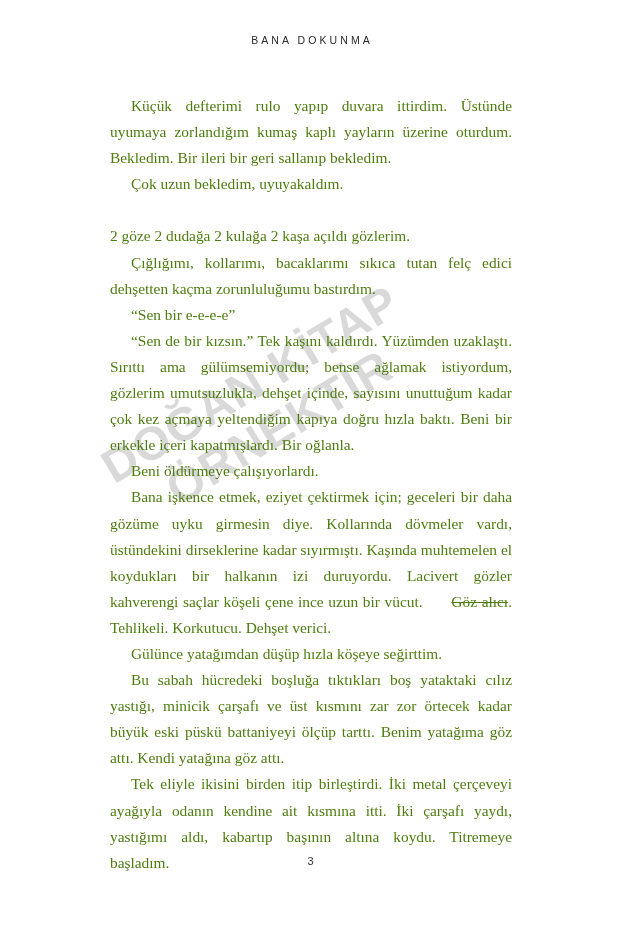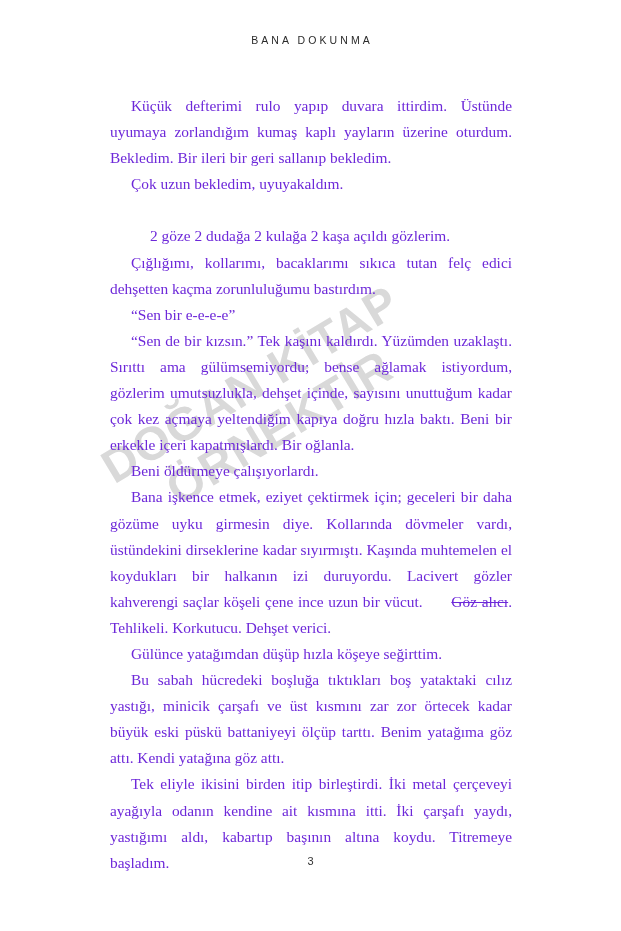--- a/index.html
+++ b/index.html
@@ -44,31 +44,30 @@
   
   .textblock {
     position: absolute;
     left: 110px;
     top: 93px;
     width: 402px;
     font-size: 15.4px;
     line-height: 26.1px;
     text-align: justify;
     text-justify: inter-word;
-    color: #6d28d9;
+    color: #4d7c0f;
     z-index: 3;
   }
 
   .textblock p {
     margin: 0;
     text-indent: 21px;
   }
   .textblock p.noindent {
     text-indent: 0;
-    margin-left: 40px;
   }
   .textblock p.gap {
     margin-top: 26.1px;
   }
   .textblock p.last-flush {
     text-align-last: left;
   }
   .strike {
     text-decoration: line-through;
     text-decoration-thickness: 1px;

